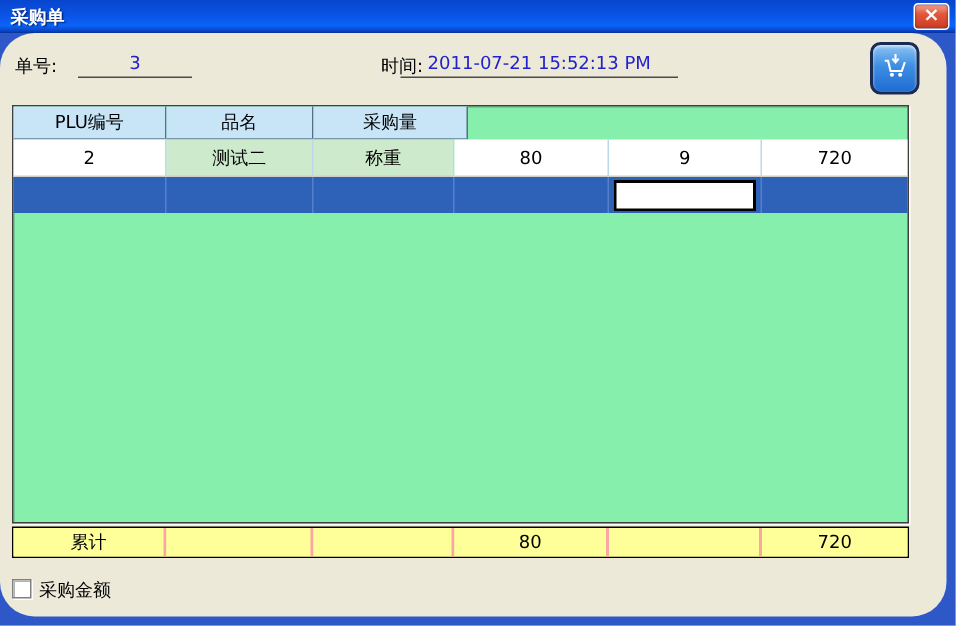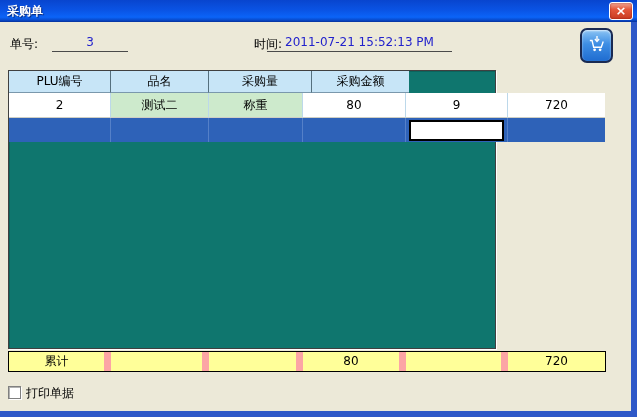--- a/index.html
+++ b/index.html
@@ -18,38 +18,38 @@
     text-shadow:1px 1px 1px rgba(0,0,40,.6);
   }
   .close-btn{
     position:absolute;right:4px;top:2px;width:24px;height:18px;border-radius:3px;
     background:linear-gradient(180deg,#F0A896 0%,#E4573B 40%,#C93C22 100%);
     border:1px solid #fff;box-shadow:inset 0 0 2px rgba(120,0,0,.7);
     color:#fff;font-size:13px;font-weight:bold;line-height:16px;text-align:center;cursor:pointer;
   }
   
   .client{
-    position:absolute;left:0;top:22px;width:631px;height:389px;background:#ECE9D8;
+    position:absolute;left:0;top:22px;width:631px;height:389px;background:#ECE9D8;border-radius:23px;
   }
   .lbl{position:absolute;font-size:12px;color:#000;}
   .field-value{
     position:absolute;font-size:12px;color:#2222CC;text-align:center;
     border-bottom:1px solid #4A4A4A;padding-bottom:2px;
   }
   
   .cart-btn{
     position:absolute;left:580px;top:6px;width:33px;height:35px;border-radius:7px;
     background:linear-gradient(180deg,#8CC4F4 0%,#3E8EE4 45%,#1F6CD0 100%);
     border:2px solid #1A2A52;box-shadow:inset 0 1px 2px rgba(255,255,255,.7);
     display:flex;align-items:center;justify-content:center;cursor:pointer;
   }
   
   .grid{
-    position:absolute;left:8px;top:48px;width:488px;height:279px;
-    border:1px solid #404040;background:#0f766e;
+    position:absolute;left:8px;top:48px;width:598px;height:279px;
+    border:1px solid #404040;background:#86efac;
     box-shadow:1px 1px 0 #fff, inset 1px 1px 0 rgba(0,0,0,.15);
   }
   .grid-row{display:flex;width:596px;}
   .hrow .cell{
     background:#C7E5F7;border-right:1px solid #55707E;border-bottom:1px solid #7A98AC;
     height:22px;line-height:21px;font-size:12px;text-align:center;
   }
   .hrow .cell.focused{font-weight:bold;border-top:2px solid #202020;line-height:19px;}
   .drow .cell{
     background:#fff;border-right:1px solid #BCD8EA;border-bottom:1px solid #CFCFC4;
@@ -65,21 +65,21 @@
     font-size:12px;padding:0 2px;
   }
   .c0{width:102px}.c1{width:98px}.c2{width:94px}.c3{width:103px}.c4{width:102px}.c5{width:97px}
   .hrow .c5,.drow .c5,.srow .c5{border-right:none;}
   
   .totals{
     position:absolute;left:8px;top:329px;width:598px;height:21px;
     border:1px solid #000;display:flex;background:#FFFF99;
   }
   .totals .tcell{
-    background:#FFFF99;border-right:7px solid #fca5a5;height:19px;line-height:18px;
+    background:#FFFF99;border-right:2px solid #fca5a5;height:19px;line-height:18px;
     font-size:12px;text-align:center;color:#000;
   }
   .totals .c5{border-right:none;}
   
   .checkbox{
     position:absolute;left:8px;top:364px;width:13px;height:13px;background:#fff;
     border:1px solid #808080;
     box-shadow:inset 1px 1px 0 rgba(0,0,0,.3), 1px 1px 0 #fff;cursor:pointer;
   }
   .check-label{position:absolute;left:26px;top:363px;font-size:12px;}
@@ -121,21 +121,20 @@
           <circle cx="15.4" cy="18.4" r="1.5" fill="#fff"></circle>
         </svg>
       </span>
     </div>
 
     <div class="grid">
       <div class="grid-row hrow">
         <div class="cell c0">PLU编号</div>
         <div class="cell c1">品名</div>
         <div class="cell c3">采购量</div>
-        <div class="cell c5">采购金额</div>
       </div>
       <div class="grid-row drow">
         <div class="cell c0">2</div>
         <div class="cell c1 green">测试二</div>
         <div class="cell c2 green">称重</div>
         <div class="cell c3">80</div>
         <div class="cell c4">9</div>
         <div class="cell c5">720</div>
       </div>
       <div class="grid-row srow">
@@ -153,18 +152,18 @@
     <div class="totals">
       <div class="tcell c0">累计</div>
       <div class="tcell c1"></div>
       <div class="tcell c2"></div>
       <div class="tcell c3">80</div>
       <div class="tcell c4"></div>
       <div class="tcell c5">720</div>
     </div>
 
     <div class="checkbox"></div>
-    <span class="check-label">打印单据</span>
+    <span class="check-label">采购金额</span>
 
     <div class="btn btn-cancel">取消</div>
 
   </div>
 </div>
 
 </body></html>

